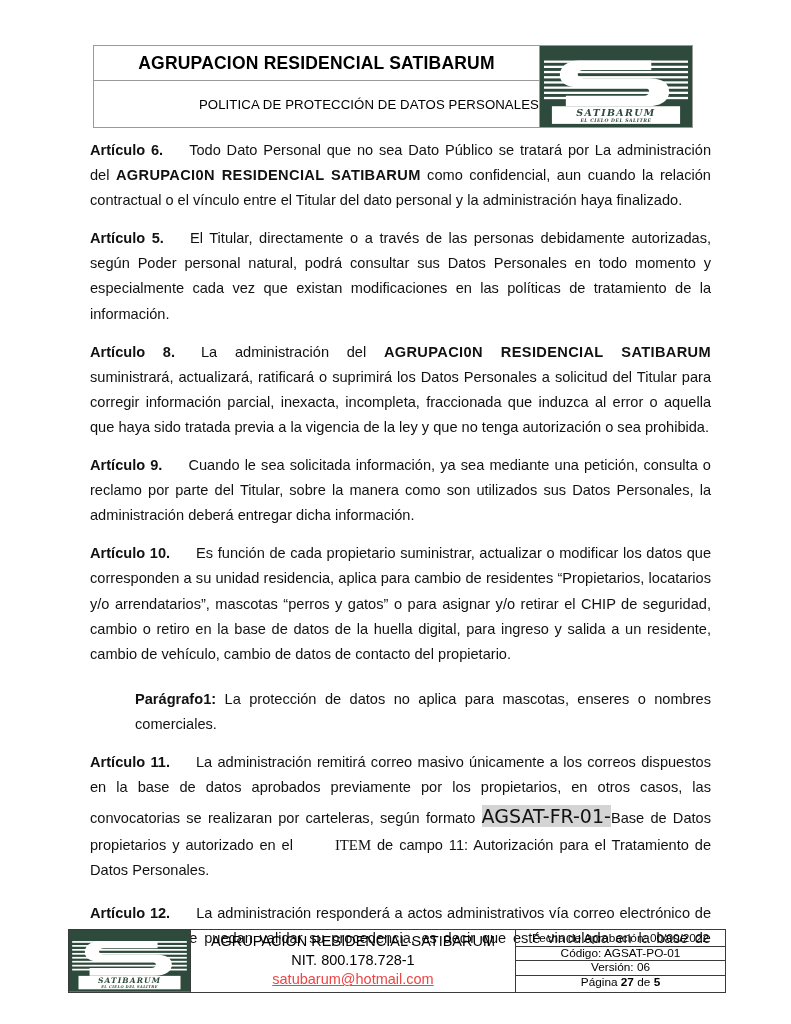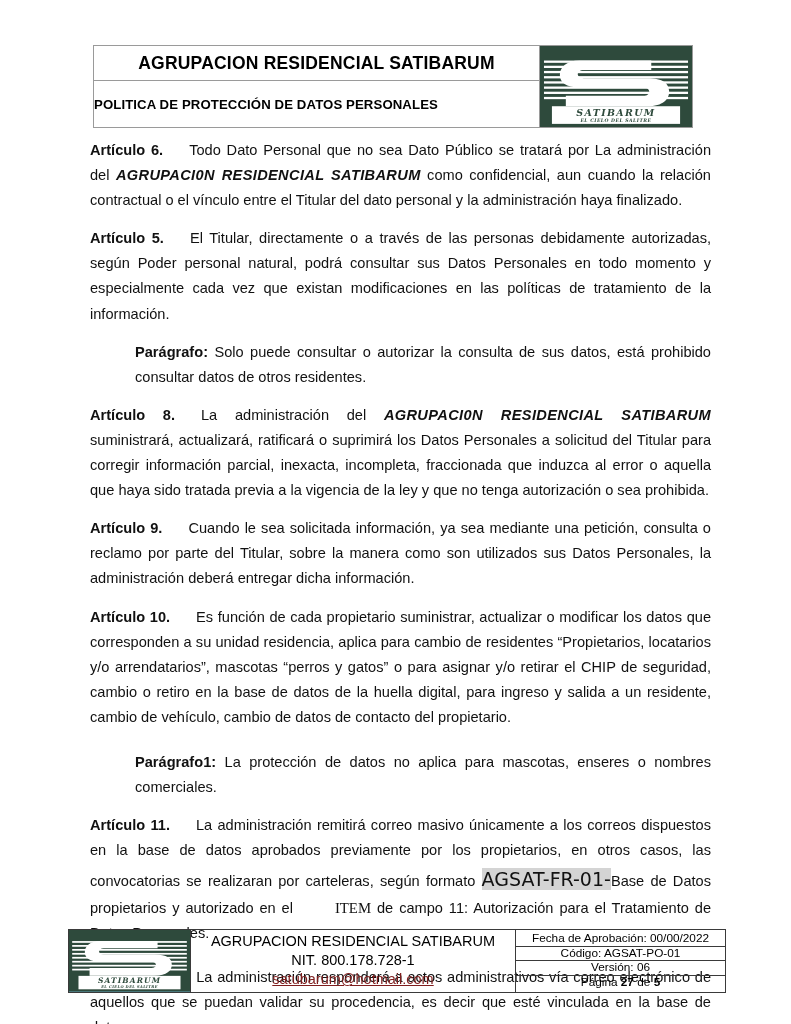--- a/index.html
+++ b/index.html
@@ -34,22 +34,22 @@
   .hdr-title-cell {
     height: 35px;
     text-align: center;
     font-weight: bold;
     font-size: 17.5px;
     letter-spacing: 0.2px;
     font-stretch: condensed;
   }
   .hdr-sub-cell {
     height: 47px;
-    text-align: left;
-    font-weight: bold;
+    text-align: right;
+    font-weight: normal;
     font-size: 13.2px;
     letter-spacing: 0.1px;
   }
   .hdr-logo-cell {
     width: 153px;
     height: 82px;
     padding: 4px 6px;
     text-align: center;
   }
 
@@ -78,21 +78,20 @@
     font-stretch: condensed;
     margin-bottom: 13px;
     color: #111;
   }
   p.para:last-child { margin-bottom: 0; }
   .art-label { font-weight: bold; }
   .gap-after { margin-right: 26px; }
   .wide-bold {
     font-weight: bold;
     letter-spacing: 0.35px;
-    font-style: italic;
   }
   .indent-block {
     padding-left: 45px;
     text-indent: 0;
   }
   .tight { margin-bottom: 5px; }
   .nogap { margin-bottom: 0; }
   .highlight {
     background: #d4d4d4;
     font-stretch: normal;
@@ -122,21 +121,21 @@
     text-align: center;
   }
   .ft-center-cell {
     text-align: center;
     font-size: 14.5px;
     line-height: 1.33;
     padding: 2px 4px;
     font-stretch: condensed;
   }
   .ft-email {
-    color: #7f1d1d;
+    color: #ef4444;
     text-decoration: underline;
   }
   .ft-right-col { width: 210px; }
   .footer-right-table {
     width: 100%;
     border-collapse: collapse;
     table-layout: fixed;
   }
   .footer-right-table td {
     border: 1px solid #3a3a3a;
@@ -198,23 +197,20 @@
 <div class="doc-body">
 
   <p class="para">
     <span class="art-label gap-after">Artículo 6.</span><span>Todo Dato Personal que no sea Dato Público se tratará por La administración del </span><span class="wide-bold">AGRUPACI0N RESIDENCIAL SATIBARUM</span><span> como confidencial, aun cuando la relación contractual o el vínculo entre el Titular del dato personal y la administración haya finalizado.</span>
   </p>
 
   <p class="para nogap">
     <span class="art-label gap-after">Artículo 5.</span><span>El Titular, directamente o a través de las personas debidamente autorizadas, según Poder personal natural, podrá consultar sus Datos Personales en todo momento y especialmente cada vez que existan modificaciones en las políticas de tratamiento de la información.</span>
   </p>
 
-  <p class="para indent-block">
-    <span class="art-label">Parágrafo:</span><span> Solo puede consultar o autorizar la consulta de sus datos, está prohibido consultar datos de otros residentes.</span>
-  </p>
 
   <p class="para">
     <span class="art-label gap-after">Artículo 8.</span><span>La administración del </span><span class="wide-bold">AGRUPACI0N RESIDENCIAL SATIBARUM</span><span> suministrará, actualizará, ratificará o suprimirá los Datos Personales a solicitud del Titular para corregir información parcial, inexacta, incompleta, fraccionada que induzca al error o aquella que haya sido tratada previa a la vigencia de la ley y que no tenga autorización o sea prohibida.</span>
   </p>
 
   <p class="para">
     <span class="art-label gap-after">Artículo 9.</span><span>Cuando le sea solicitada información, ya sea mediante una petición, consulta o reclamo por parte del Titular, sobre la manera como son utilizados sus Datos Personales, la administración deberá entregar dicha información.</span>
   </p>
 
   <p class="para" style="margin-bottom:20px;">

